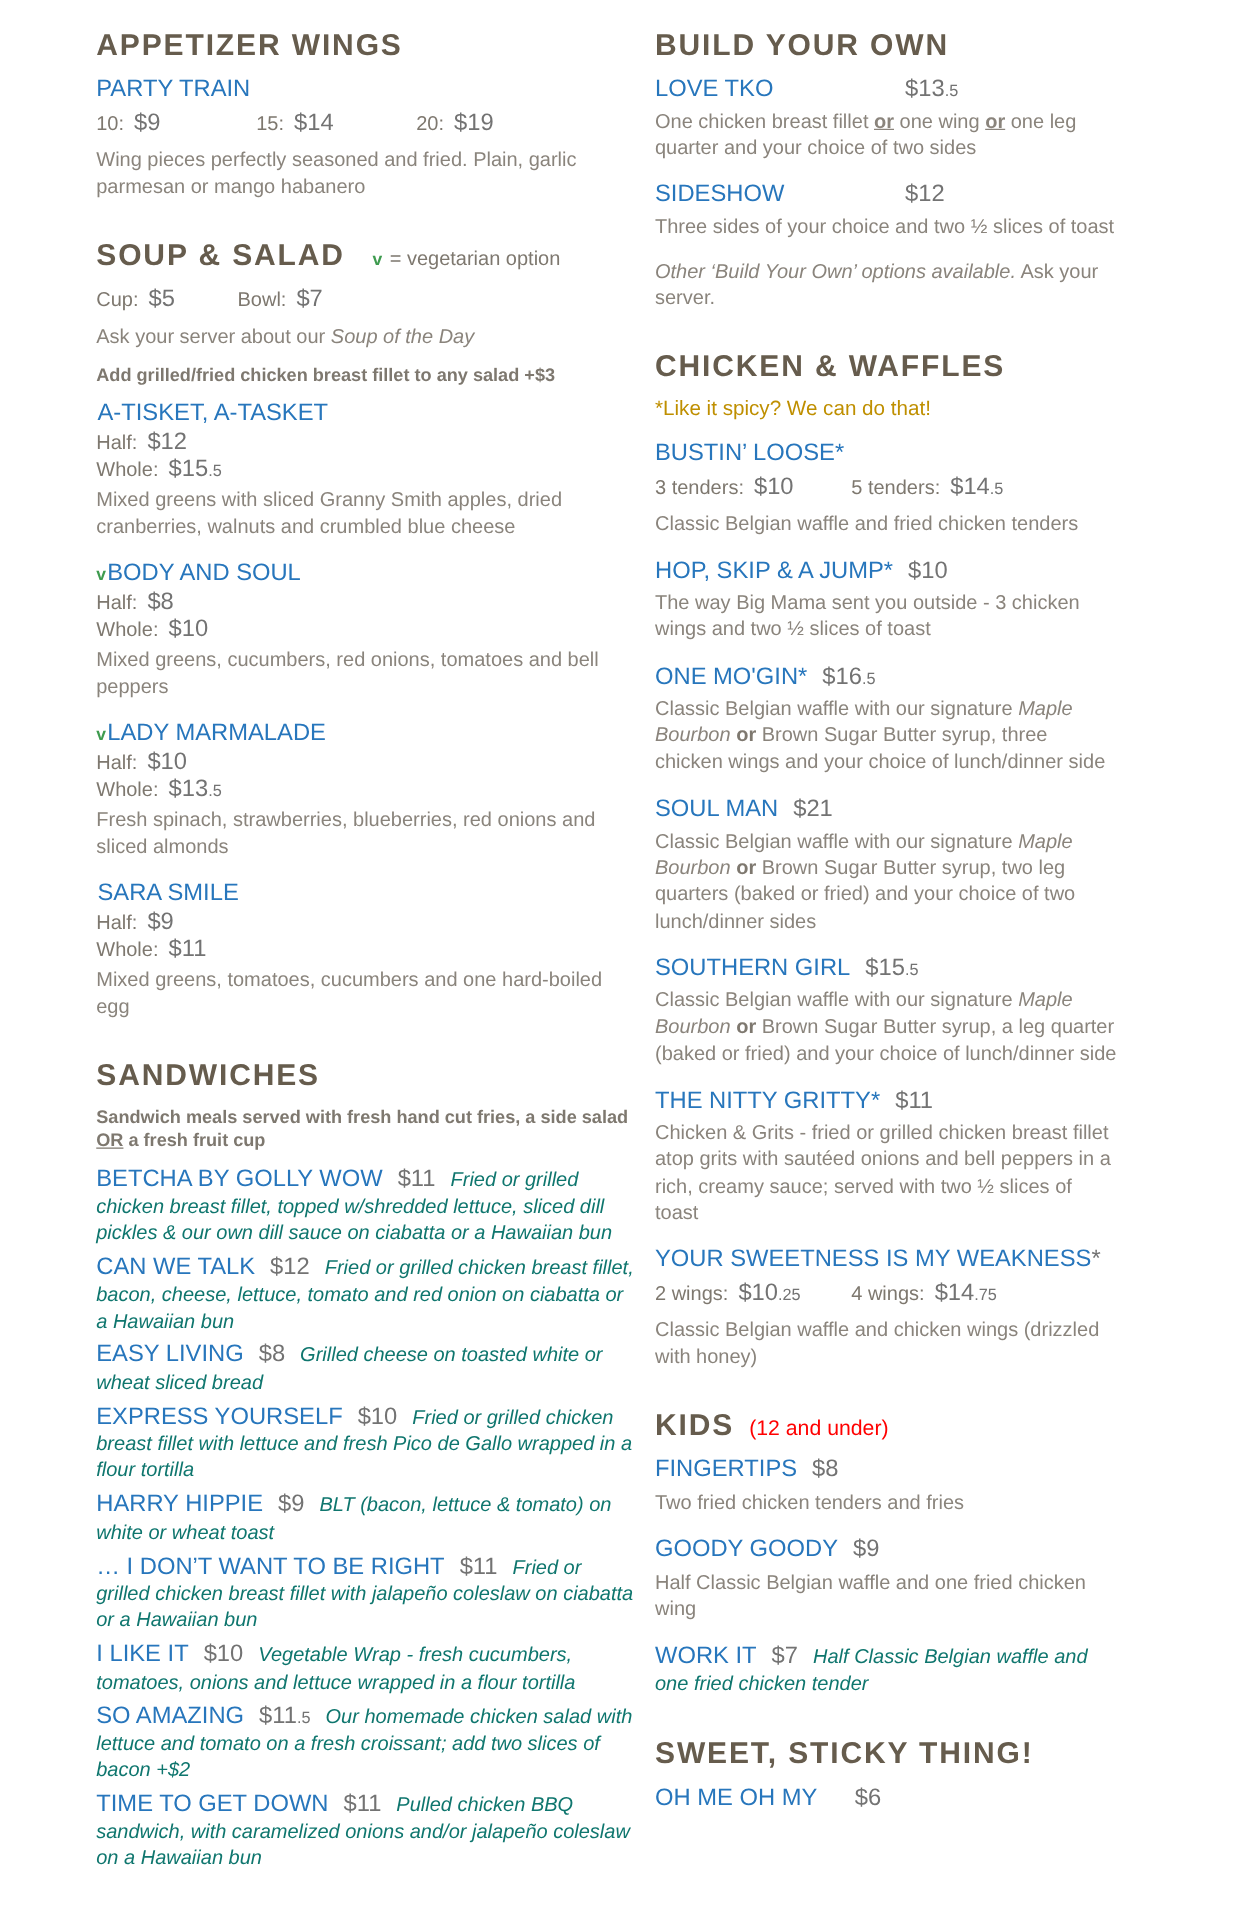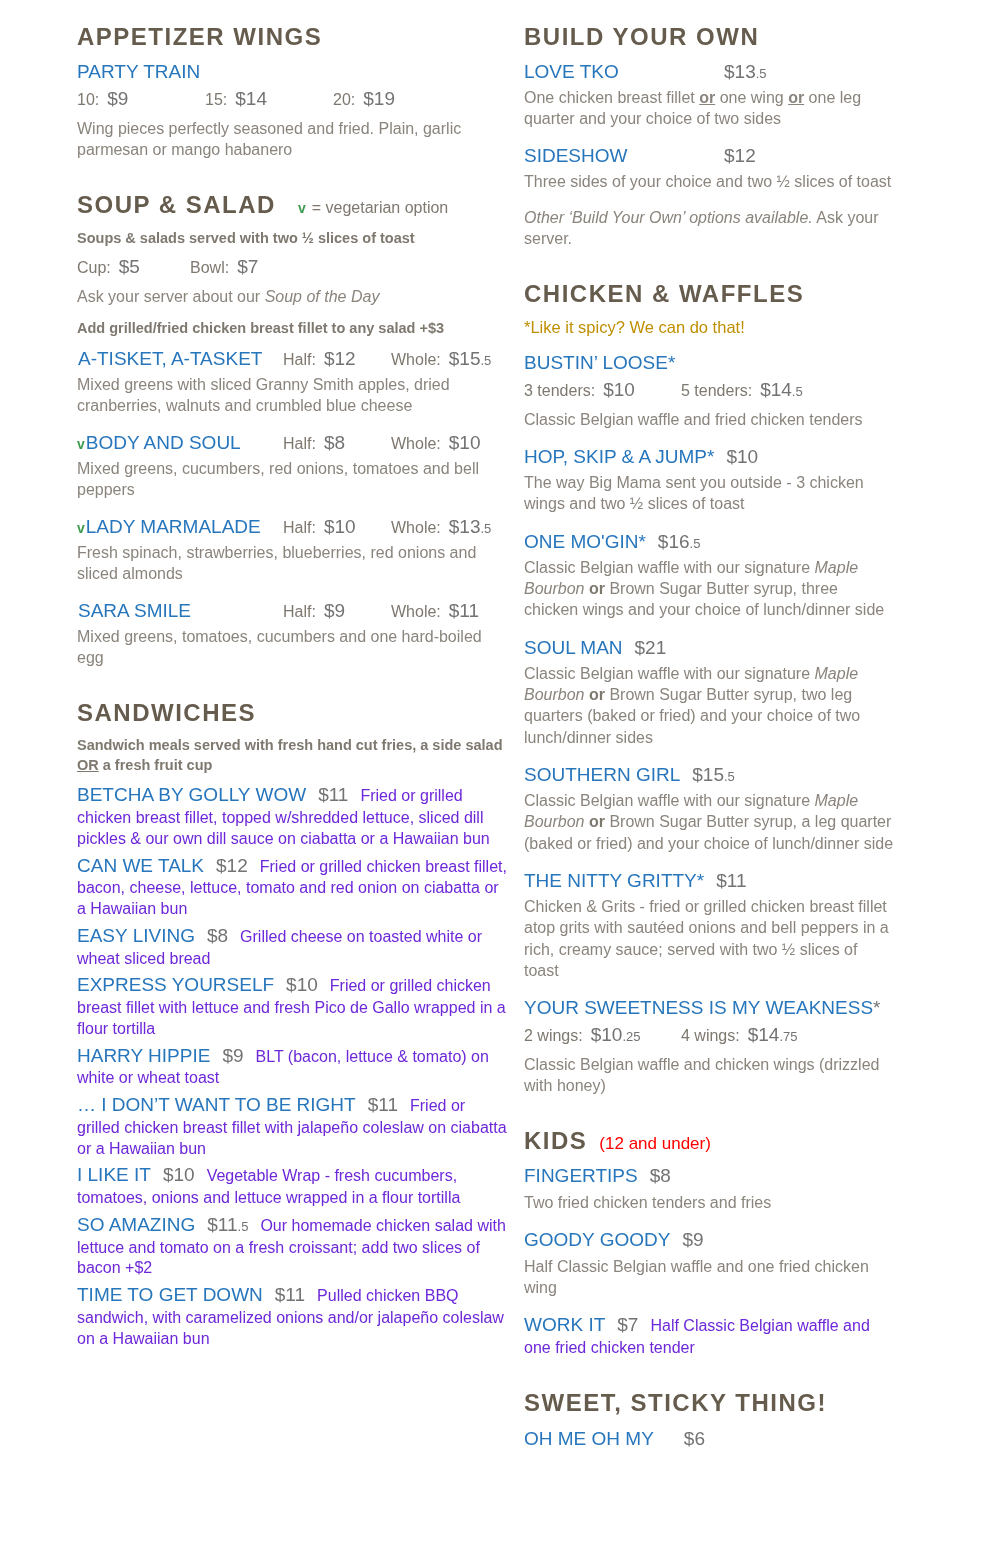--- a/index.html
+++ b/index.html
@@ -14,27 +14,27 @@
   .name{color:#2776BC;font-size:19px;line-height:1.25;}
   .price{color:#737373;font-size:19px;white-space:nowrap;}
   .price .dec{font-size:13px;}
   .plabel{color:#7E786F;font-size:16px;margin-right:8px;}
   .desc{color:#8A847C;font-size:16px;line-height:1.32;margin:3px 0 15px 0;}
   .note-bold{color:#7E786F;font-size:14.5px;font-weight:700;line-height:1.35;margin:0 0 8px 0;}
   .note-reg{color:#8A847C;font-size:16px;line-height:1.32;margin:6px 0 12px 0;}
   .item-line{margin:0 0 4px 0;line-height:1.3;}
   .item-line .name{margin-right:12px;}
   .item-line .price{margin-right:12px;}
-  .inline-desc{color:#6d28d9;font-size:16px;}
+  .inline-desc{color:#0f766e;font-size:16px;font-style:italic;}
   .price-row{display:flex;align-items:baseline;margin:3px 0 8px 0;}
   .pgroup{flex:0 0 auto;}
   .g128{width:128px;}
   .g113{width:113px;}
   .g155{width:157px;}
-  .salad-head{display:flex;align-items:baseline;margin:0;}
+  .salad-head{display:flex;align-items:baseline;margin:0;flex-direction:column;}
   .sname{flex:0 0 auto;min-width:198px;padding-right:8px;}
   .pg-half{flex:0 0 auto;min-width:100px;padding-right:8px;}
   .veg{color:#3E9B4F;font-size:14px;font-weight:700;margin-right:1px;}
   .legend{font-size:16px;font-weight:400;letter-spacing:0;margin-left:22px;}
   .legend-text{color:#7E786F;margin-left:5px;}
   .kids-sub{color:#FF0000;font-size:17px;font-weight:400;letter-spacing:0;margin-left:12px;}
   .spicy{color:#BF8F00;font-size:16.5px;margin:0 0 14px 0;}
   .u{text-decoration:underline;}
   .b{font-weight:700;color:#7E786F;}
   .bu{font-weight:700;text-decoration:underline;}
@@ -58,21 +58,20 @@
       <div class="price-row">
         <span class="pgroup g128"><span class="plabel">10:</span><span class="price"><span>$9</span><span class="dec"></span></span></span>
         <span class="pgroup g128"><span class="plabel">15:</span><span class="price"><span>$14</span><span class="dec"></span></span></span>
         <span class="pgroup"><span class="plabel">20:</span><span class="price"><span>$19</span><span class="dec"></span></span></span>
       </div>
       <p class="desc">Wing pieces perfectly seasoned and fried. Plain, garlic parmesan or mango habanero</p>
     </div>
 
     <h1 class="h1"><span>SOUP &amp; SALAD</span><span class="legend"><span class="veg">v</span><span class="legend-text">= vegetarian option</span></span></h1>
 
-    <p class="note-bold">Soups &amp; salads served with two ½ slices of toast</p>
 
     <div class="price-row">
       <span class="pgroup g113"><span class="plabel">Cup:</span><span class="price"><span>$5</span><span class="dec"></span></span></span>
       <span class="pgroup"><span class="plabel">Bowl:</span><span class="price"><span>$7</span><span class="dec"></span></span></span>
     </div>
 
     <p class="note-reg"><span>Ask your server about our </span><i>Soup of the Day</i></p>
     <p class="note-bold">Add grilled/fried chicken breast fillet to any salad +$3</p>
 
     <div>

